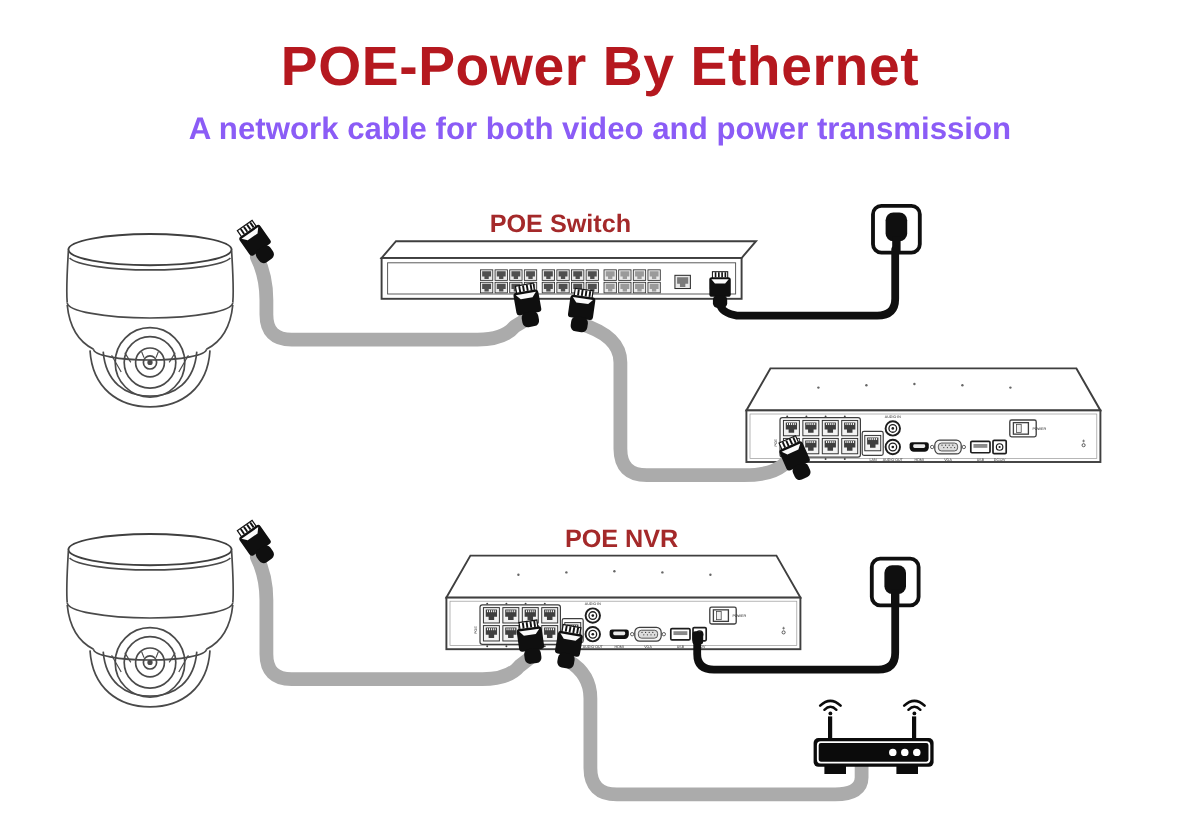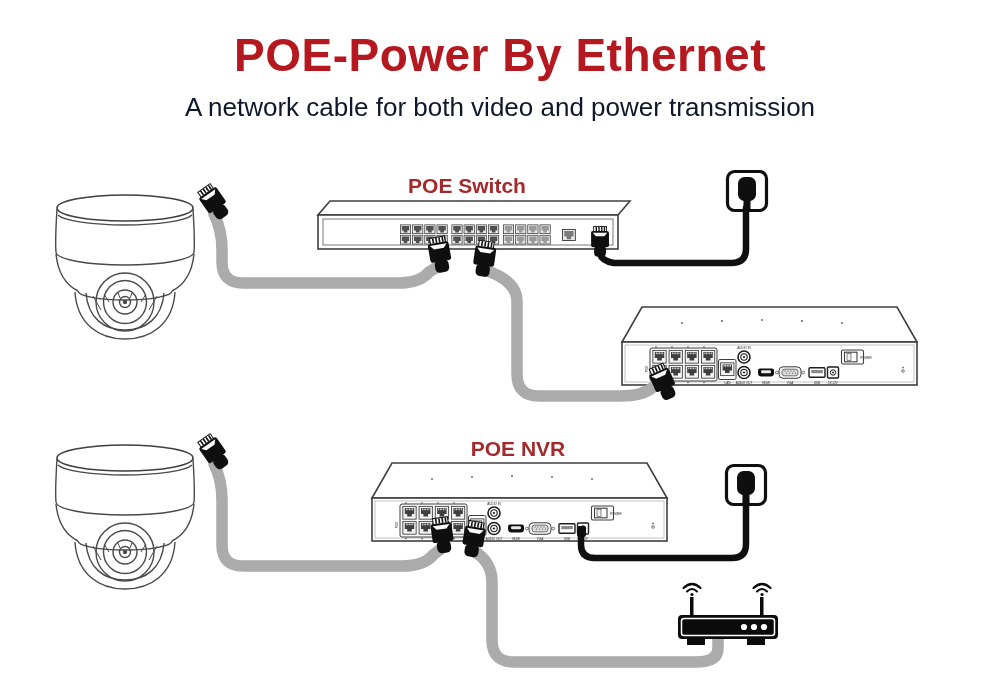--- a/index.html
+++ b/index.html
@@ -1,20 +1,20 @@
 <!DOCTYPE html>
 <html><head>
 <meta charset="utf-8">
 <style>
   html,body{margin:0;padding:0;background:#ffffff;width:1000px;height:700px;overflow:hidden;}
   .page{position:relative;width:1000px;height:547px;background:#fff;font-family:"Liberation Sans",sans-serif;}
   .title{position:absolute;top:28px;left:0;width:1000px;margin:0;text-align:center;
          font-size:46px;font-weight:bold;color:#b5181f;letter-spacing:0.5px;}
   .subtitle{position:absolute;top:92px;left:0;width:1000px;margin:0;text-align:center;
-         font-size:26px;font-weight:400;color:#0f172a;}
+         font-size:26px;font-weight:700;color:#8b5cf6;}
   svg{position:absolute;left:0;top:0;}
   svg text{font-family:"Liberation Sans",sans-serif;}
   .dev-label{font-size:21px;font-weight:bold;fill:#a4292a;text-anchor:middle;}
   .tinylabel{font-size:3px;fill:#222;text-anchor:middle;}
   .outline{fill:#ffffff;stroke:#3f3f3f;stroke-width:1.6;}
   .thin{fill:none;stroke:#4a4a4a;stroke-width:1.4;}
   .cable-gray{fill:none;stroke:#ababab;stroke-width:11.5;stroke-linecap:round;stroke-linejoin:round;}
   .cable-black{fill:none;stroke:#0f0f0f;stroke-width:6.5;stroke-linecap:round;stroke-linejoin:round;}
 </style>
 </head>

